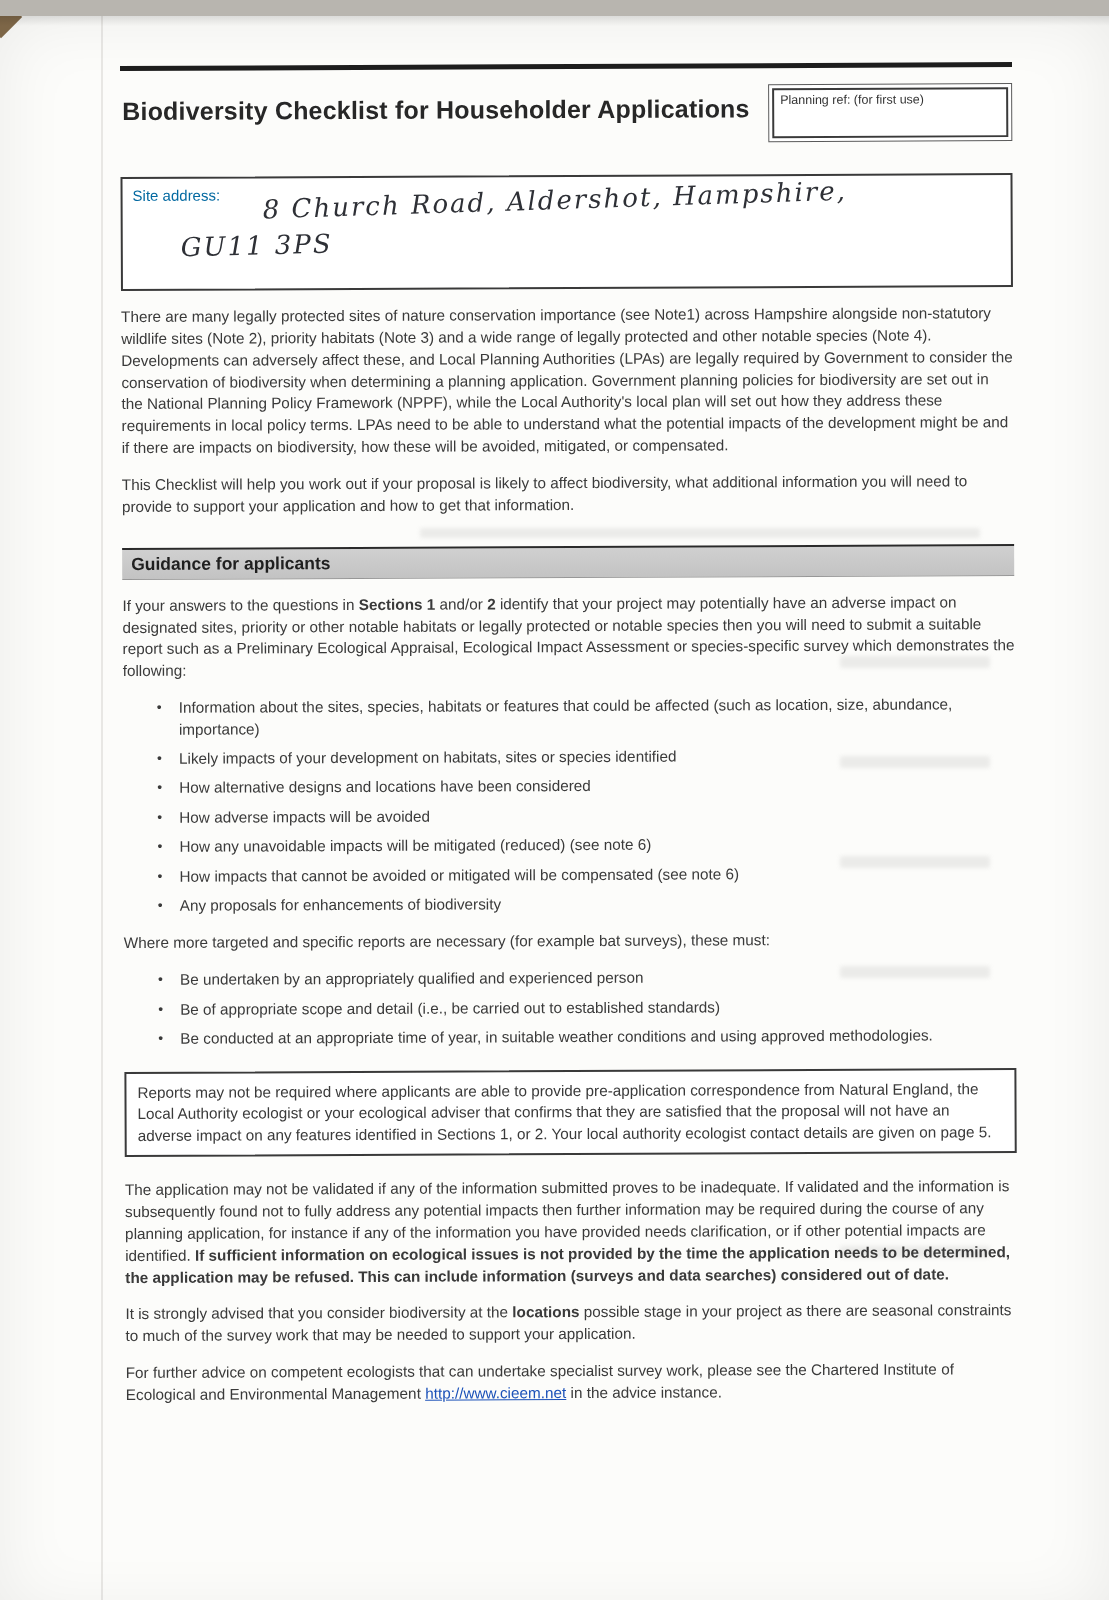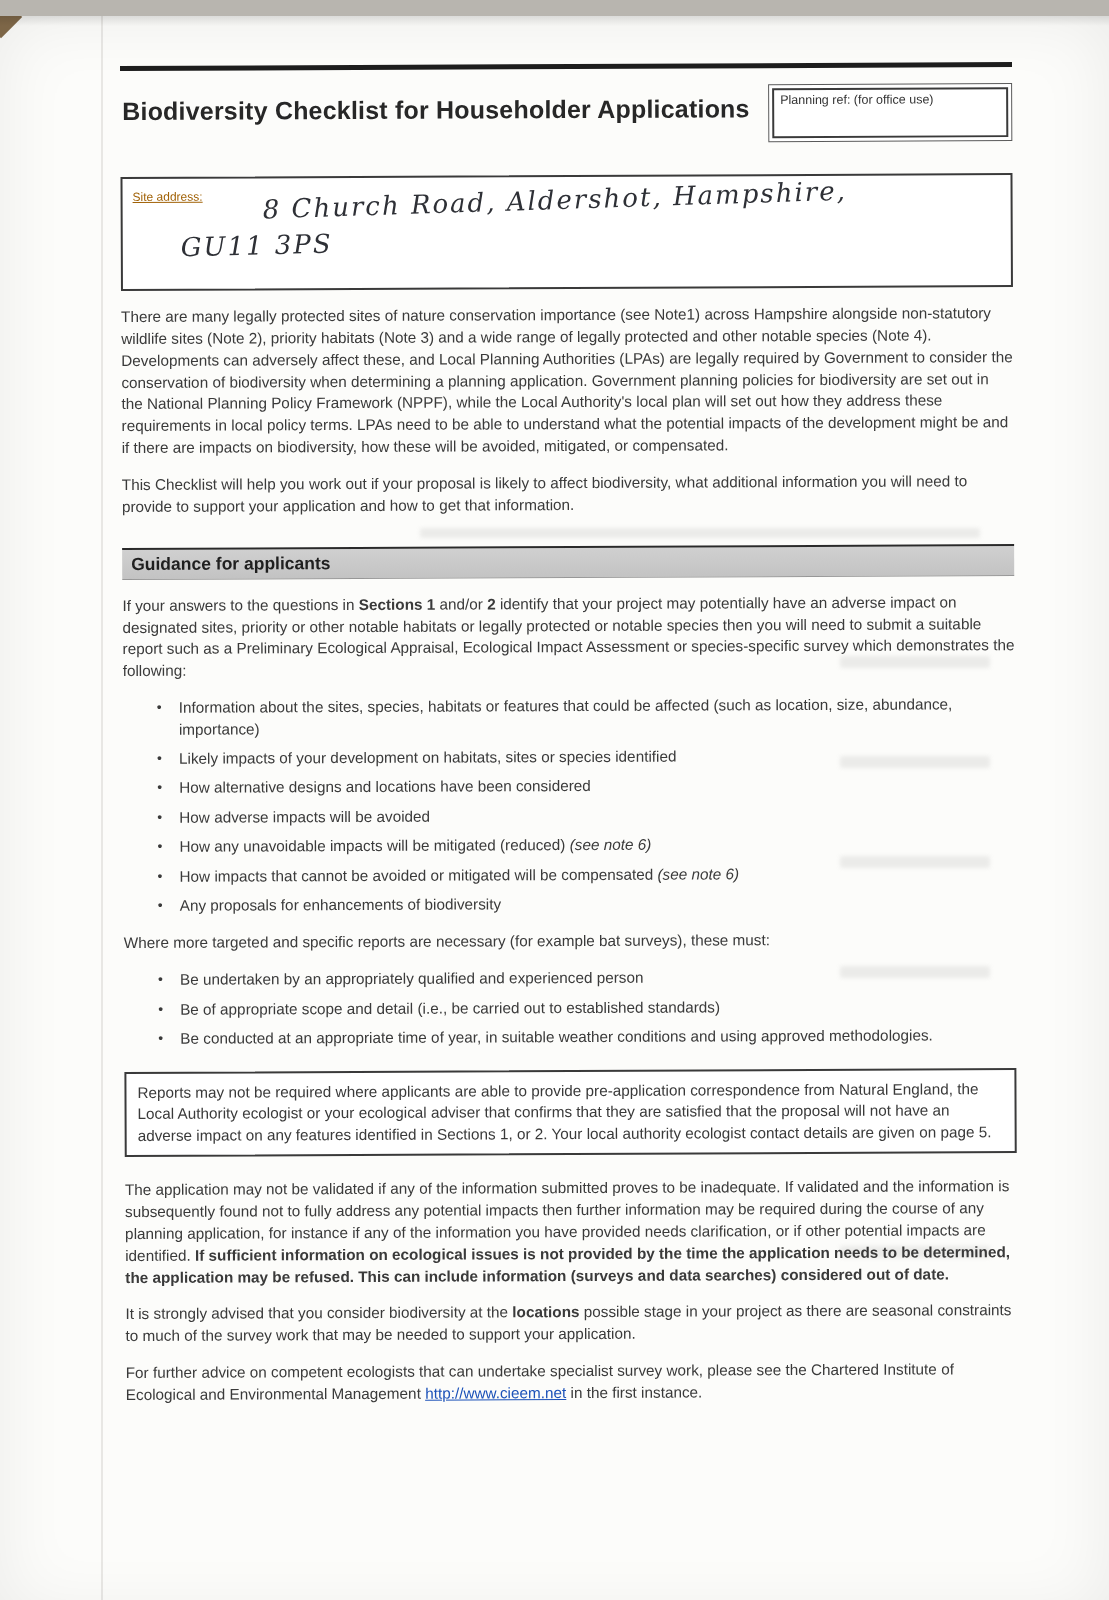--- a/index.html
+++ b/index.html
@@ -21,29 +21,29 @@
   .content { position:absolute; left:120px; top:50px; width:892px;
     transform:rotate(-0.25deg); transform-origin:top left; }
 
   .header-rule { border-top:5px solid #1d1d1d; }
   .header-row { display:flex; justify-content:space-between; align-items:flex-start; }
   .doc-title { font-size:25px; font-weight:bold; color:#272727; margin:26px 0 0 2px; letter-spacing:0.2px; }
   .planning-ref { border:1px solid #5a5a5a; padding:3px; width:236px; margin-top:16px; background:#fff; }
   .planning-ref-inner { border:2px solid #3a3a3a; min-height:40px; padding:3px 6px; font-size:12.5px; color:#333; }
 
   .site-box { position:relative; border:2px solid #3a3a3a; height:94px; margin-top:32px; padding:8px 10px; background:#fff; }
-  .site-label { font-size:12px; text-decoration:underline; color:#a16207; }
+  .site-label { font-size:15px; color:#0369a1; }
   .hand { position:absolute; font-family:"DejaVu Serif","Liberation Serif",serif;
     font-style:italic; font-size:26px; color:#2e3036; letter-spacing:2px; white-space:nowrap; }
   .hand-1 { left:140px; top:8px; transform:rotate(-1.6deg); }
   .hand-2 { left:58px; top:52px; transform:rotate(-1.2deg); }
 
   p { font-size:15.3px; line-height:1.43; margin:15px 0; color:#3a3a3a; }
   .b { font-weight:bold; }
-  .it { font-style:italic; }
+  .it { }
   a.doc-link { color:#1b51b8; }
 
   .section-bar { margin-top:30px; background:linear-gradient(#d0d0d0,#c3c3c3);
     border-top:2px solid #2a2a2a; border-bottom:1px solid #979797;
     padding:4px 9px; font-size:17.5px; font-weight:bold; color:#1f1f1f; }
 
   ul.doc-list { margin:8px 0 16px 0; padding-left:56px; }
   ul.doc-list li { list-style:none; position:relative; margin:8px 0; font-size:15.3px; line-height:1.4; color:#3a3a3a; }
   ul.doc-list li::before { content:"\2022"; position:absolute; left:-22px; top:1px; font-size:14px; color:#3a3a3a; }
 
@@ -66,21 +66,21 @@
   <div class="ghost" style="left:840px; top:1230px; width:150px; height:12px;"></div>
 
   <div class="content">
 
     <div class="header-rule"></div>
 
     <div class="header-row">
       <h1 class="doc-title">Biodiversity Checklist for Householder Applications</h1>
       <div class="planning-ref">
         <div class="planning-ref-inner">
-          <span>Planning ref: (for office use)</span>
+          <span>Planning ref: (for first use)</span>
         </div>
       </div>
     </div>
 
     <div class="site-box">
       <span class="site-label">Site address:</span>
       <span class="hand hand-1">8 Church Road, Aldershot, Hampshire,</span>
       <span class="hand hand-2">GU11 3PS</span>
     </div>
 
@@ -124,17 +124,17 @@
 
     <p>
       <span>The application may not be validated if any of the information submitted proves to be inadequate.  If validated and the information is subsequently found not to fully address any potential impacts then further information may be required during the course of any planning application, for instance if any of the information you have provided needs clarification, or if other potential impacts are identified.  </span><span class="b">If sufficient information on ecological issues is not provided by the time the application needs to be determined, the application may be refused. This can include information (surveys and data searches) considered out of date.</span>
     </p>
 
     <p>
       <span>It is strongly advised that you consider biodiversity at the </span><span class="b">locations</span><span> possible stage in your project as there are seasonal constraints to much of the survey work that may be needed to support your application.</span>
     </p>
 
     <p>
-      <span>For further advice on competent ecologists that can undertake specialist survey work, please see the Chartered Institute of Ecological and Environmental Management </span><a class="doc-link" href="#">http://www.cieem.net</a><span> in the first instance.</span>
+      <span>For further advice on competent ecologists that can undertake specialist survey work, please see the Chartered Institute of Ecological and Environmental Management </span><a class="doc-link" href="#">http://www.cieem.net</a><span> in the advice instance.</span>
     </p>
 
   </div>
 </div>
 
 </body></html>

